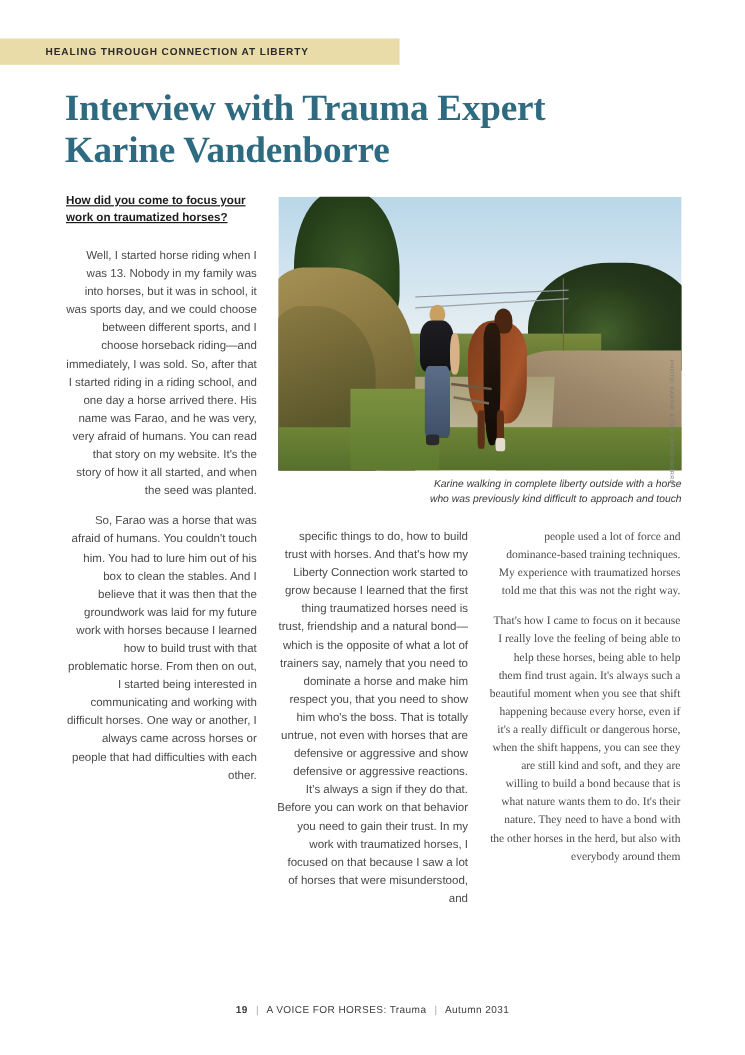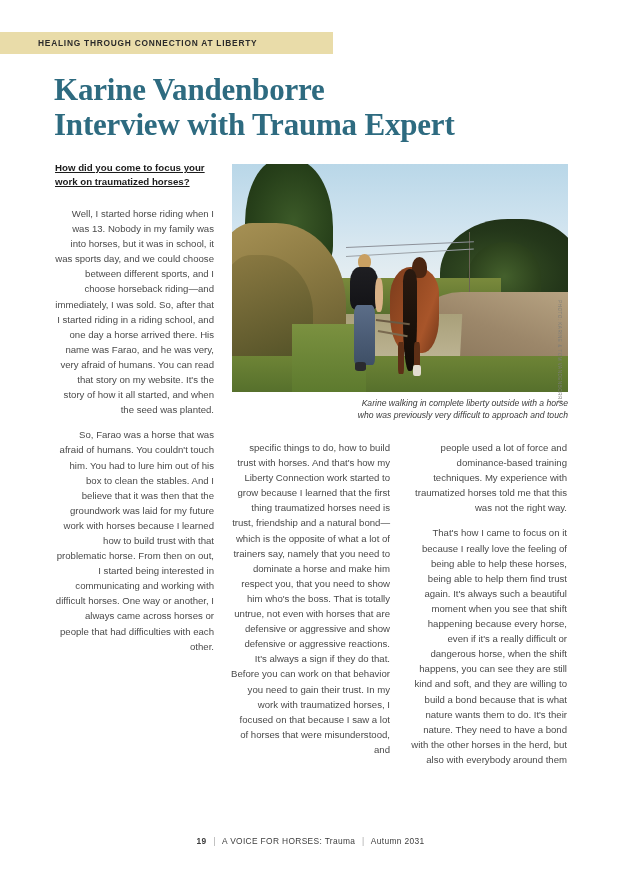--- a/index.html
+++ b/index.html
@@ -76,21 +76,21 @@
     font-size: 9.6px;
     line-height: 15.1px;
     color: #4a4a4a;
     text-align: right;
   }
   .col p { margin-bottom: 10px; }
   .col p:last-child { margin-bottom: 0; }
 
   #col1 { left: 55px; top: 206px;  width: 159px; height: 600px; }
   #col2 { left: 231px; top: 440px; width: 159px; height: 370px; }
-  #col3 { left: 408px; top: 440px; width: 159px; height: 370px; }
+  #col3 { left: 408px; top: 440px; width: 159px; height: 370px; font-family: Liberation Serif, serif; }
 
   
   .photo-wrap {
     position: absolute;
     left: 232px;
     top: 164px;
     width: 336px;
     height: 228px;
     overflow: hidden;
   }
@@ -271,22 +271,22 @@
 </style>
 </head>
 <body>
 
 <div class="page">
 
   <div class="kicker-banner"></div>
   <div class="kicker-text">HEALING THROUGH CONNECTION AT LIBERTY</div>
 
   <h1 class="headline">
+    <span class="headline-line">Interview with Trauma Expert</span>
     <span class="headline-line">Karine Vandenborre</span>
-    <span class="headline-line">Interview with Trauma Expert</span>
   </h1>
 
   <div class="question">How did you come to focus your work on traumatized horses?</div>
 
   <div class="photo-wrap">
     <div class="photo">
       <div class="p-sky"></div>
       <div class="p-trees-r"></div>
       <div class="p-trees-r2"></div>
       <div class="p-conifer"></div>
@@ -313,21 +313,21 @@
       <div class="p-w-shoe"></div>
       <div class="p-rope"></div>
       <div class="p-rope2"></div>
     </div>
   </div>
 
   <div class="photo-credit">PHOTO: KARINE &amp; TOM VANDENBORRE</div>
 
   <div class="caption">
     <span>Karine walking in complete liberty outside with a horse</span><br>
-    <span>who was previously very difficult to approach and touch</span>
+    <span>who was previously kind difficult to approach and touch</span>
   </div>
 
   <div class="col" id="col1">
     <p>Well, I started horse riding when I was 13. Nobody in my family was into horses, but it was in school, it was sports day, and we could choose between different sports, and I choose horseback riding—and immediately, I was sold. So, after that I started riding in a riding school, and one day a horse arrived there. His name was Farao, and he was very, very afraid of humans. You can read that story on my website. It's the story of how it all started, and when the seed was planted.</p>
     <p>So, Farao was a horse that was afraid of humans. You couldn't touch him. You had to lure him out of his box to clean the stables. And I believe that it was then that the groundwork was laid for my future work with horses because I learned how to build trust with that problematic horse. From then on out, I started being interested in communicating and working with difficult horses. One way or another, I always came across horses or people that had difficulties with each other.</p>
   </div>
 
   <div class="col" id="col2">
     <p>specific things to do, how to build trust with horses. And that's how my Liberty Connection work started to grow because I learned that the first thing traumatized horses need is trust, friendship and a natural bond—which is the opposite of what a lot of trainers say, namely that you need to dominate a horse and make him respect you, that you need to show him who's the boss. That is totally untrue, not even with horses that are defensive or aggressive and show defensive or aggressive reactions. It's always a sign if they do that. Before you can work on that behavior you need to gain their trust. In my work with traumatized horses, I focused on that because I saw a lot of horses that were misunderstood, and</p>
   </div>

